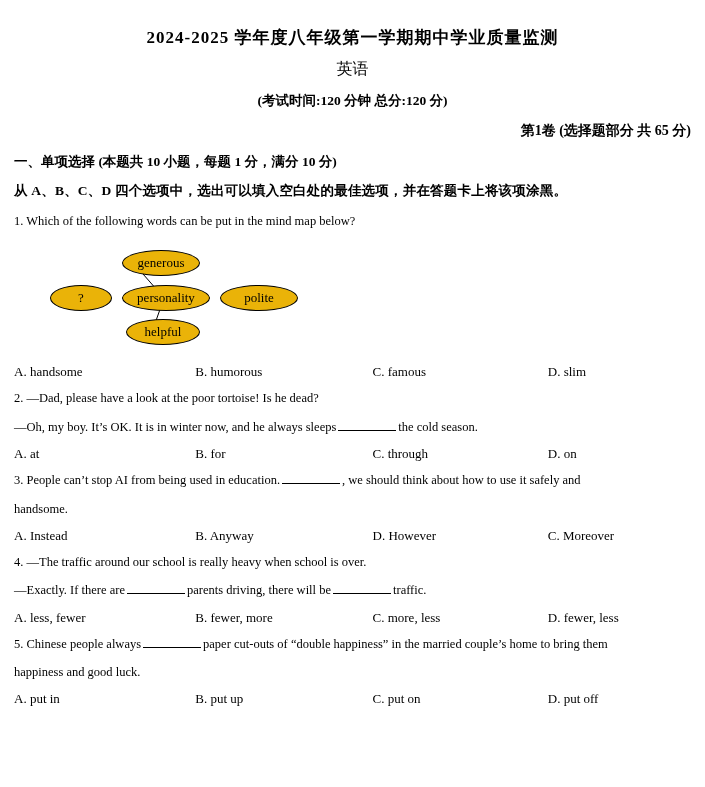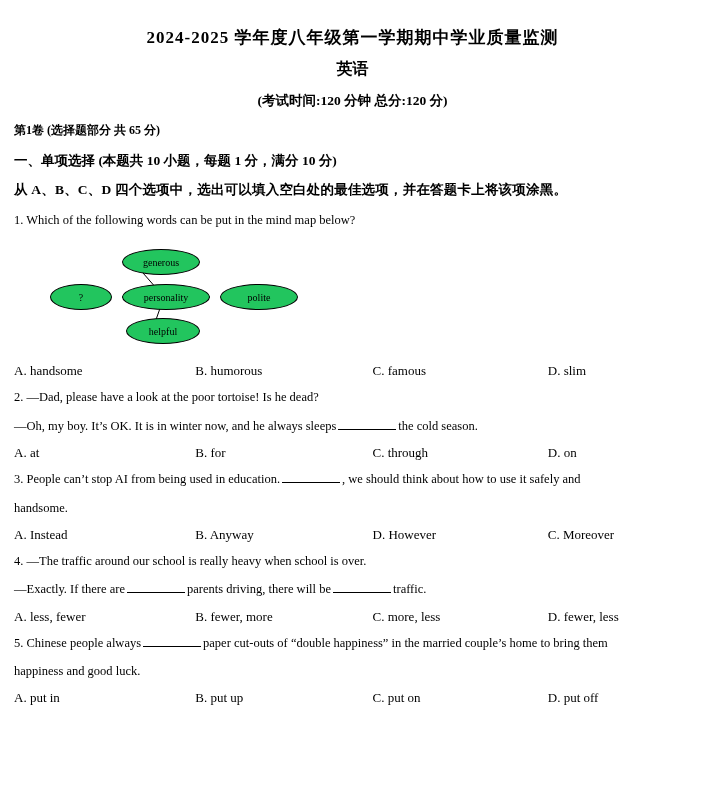--- a/index.html
+++ b/index.html
@@ -28,32 +28,32 @@
     text-align: center;
     font-size: 17px;
     font-weight: bold;
     letter-spacing: 1px;
     margin: 2px 0 10px 0;
     font-family: "Liberation Serif", serif;
   }
   .title-sub {
     text-align: center;
     font-size: 16px;
-    font-weight: bold;
+    font-weight: normal;
     margin: 0 0 12px 0;
   }
   .title-info {
     text-align: center;
     font-size: 13.5px;
     font-weight: bold;
     margin: 0 0 12px 0;
   }
   .title-part {
-    text-align: left;
-    font-size: 12px;
+    text-align: right;
+    font-size: 14px;
     font-weight: bold;
     margin: 0 0 13px 0;
   }
   .section-head {
     font-size: 13.5px;
     font-weight: bold;
     margin: 0 0 11px 0;
   }
   .section-instr {
     font-size: 13.5px;
@@ -95,23 +95,23 @@
   }
   .mindmap {
     position: relative;
     height: 118px;
     margin: 4px 0 6px 0;
   }
   .mm-node {
     position: absolute;
     border: 1px solid #000;
     border-radius: 50%;
-    background: #22c55e;
-    text-align: center;
-    font-size: 10px;
+    background: #eab308;
+    text-align: center;
+    font-size: 13px;
     font-family: "Liberation Serif", serif;
     display: flex;
     align-items: center;
     justify-content: center;
     box-sizing: border-box;
   }
   .mm-svg {
     position: absolute;
     left: 0;
     top: 0;

